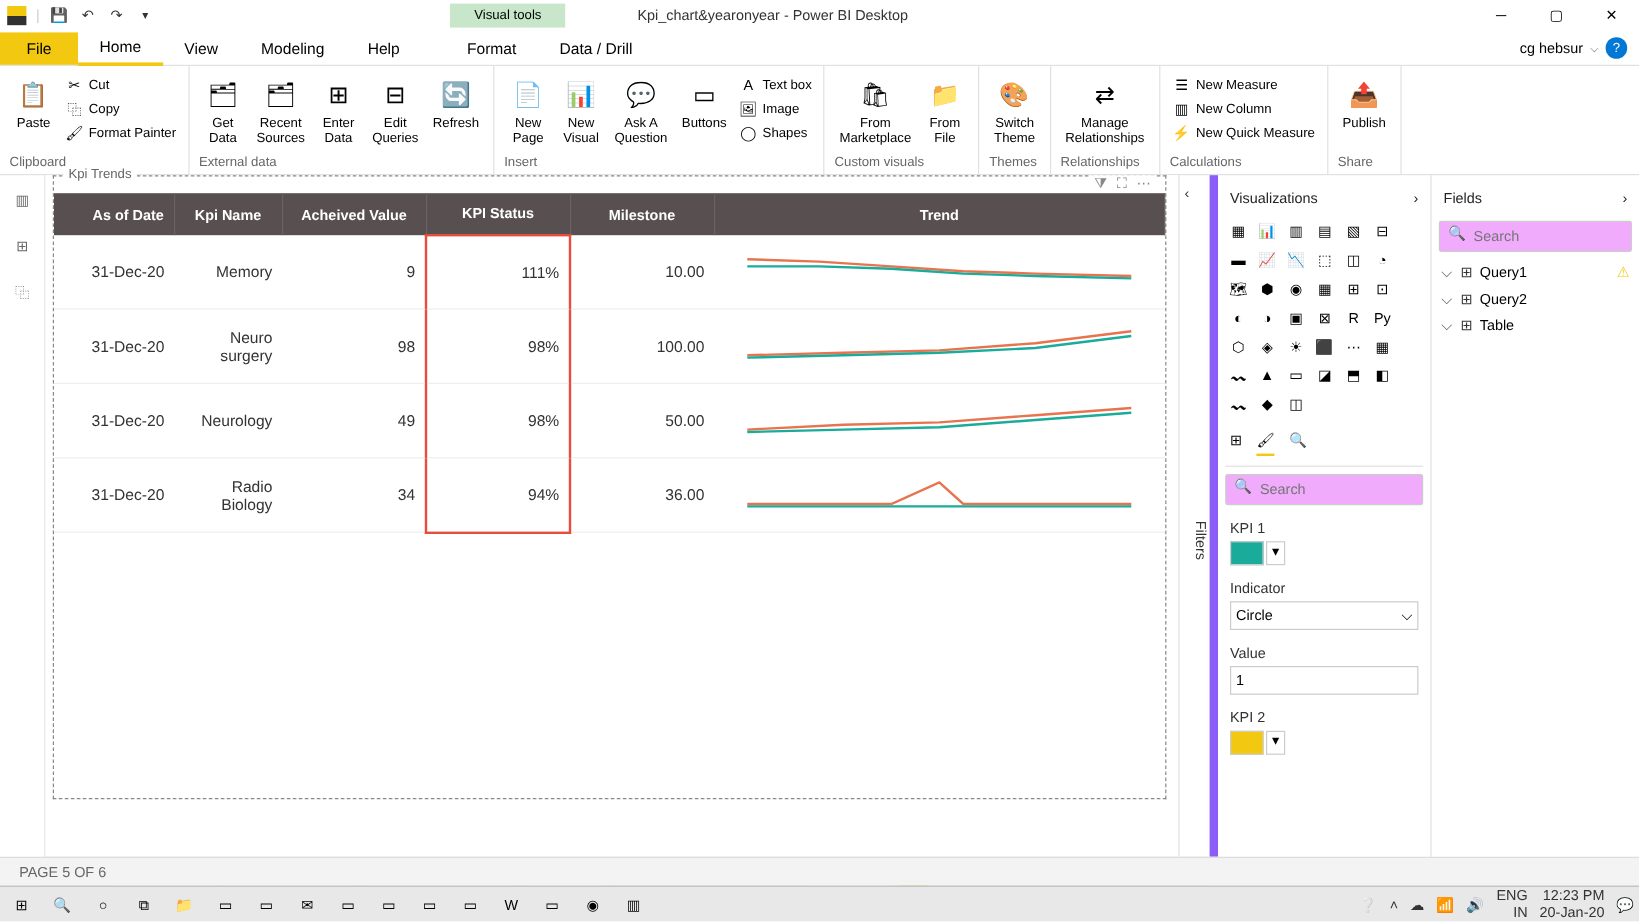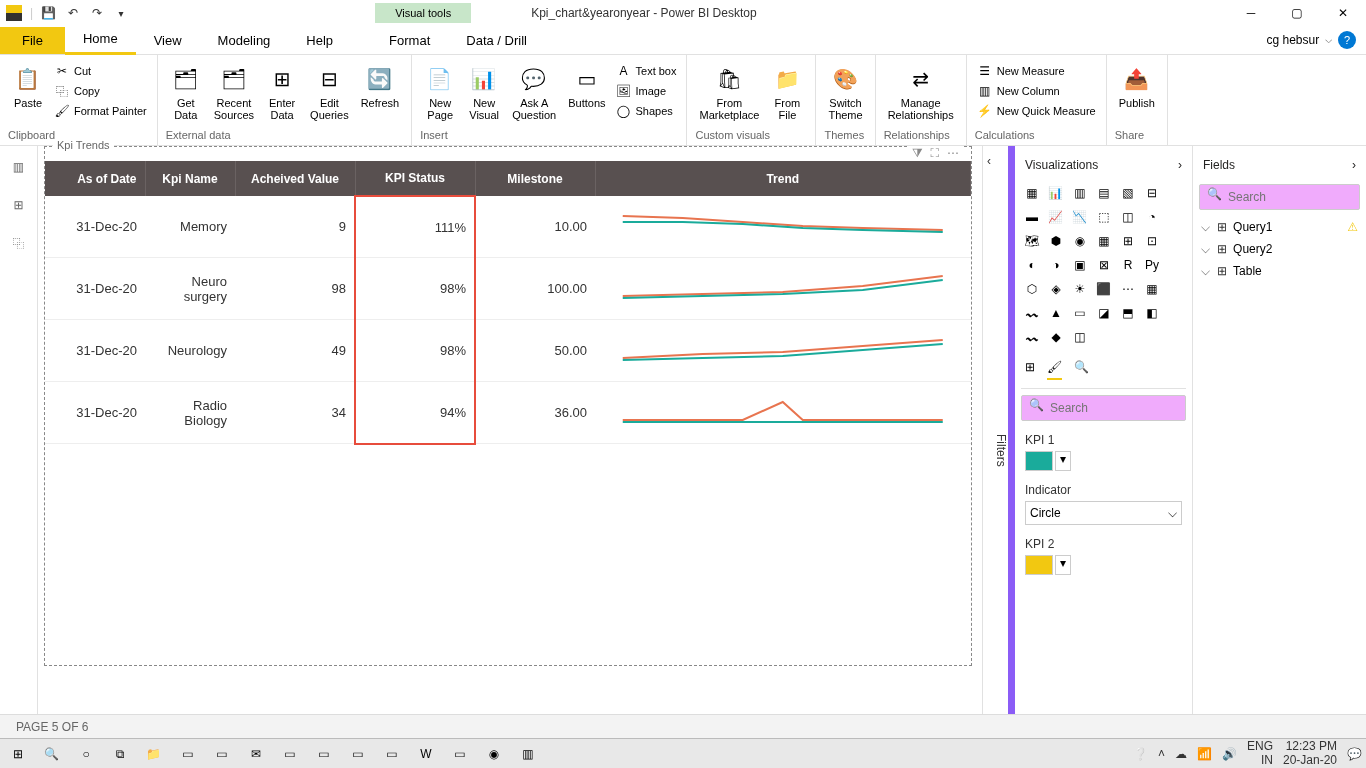--- a/index.html
+++ b/index.html
@@ -405,20 +405,24 @@
         </div>
     </div>
     <div class="propgrp">
       <div class="pl">Indicator</div>
       <div class="dd">
           <span>Circle</span>
           <span>⌵</span>
         </div>
     </div>
     <div class="propgrp">
+      <div class="pl">Value</div>
+      <input class="inp" value="1" style="">
+    </div>
+    <div class="propgrp">
       <div class="pl">KPI 2</div>
       <div style="display:flex;gap:2px">
           <span class="swatch" id="kpi2sw" style="background: rgb(242, 200, 17);"></span>
           <span class="swatch" style="width:16px;text-align:center">▾</span>
         </div>
     </div>
   </div>
 
   <div class="fieldspane">
     <div class="hdr">

